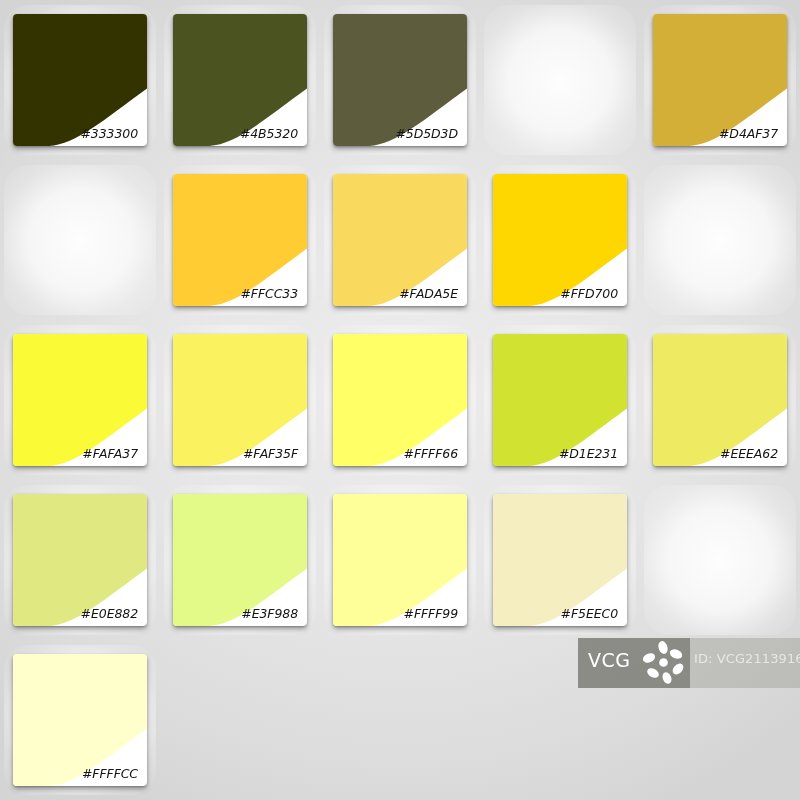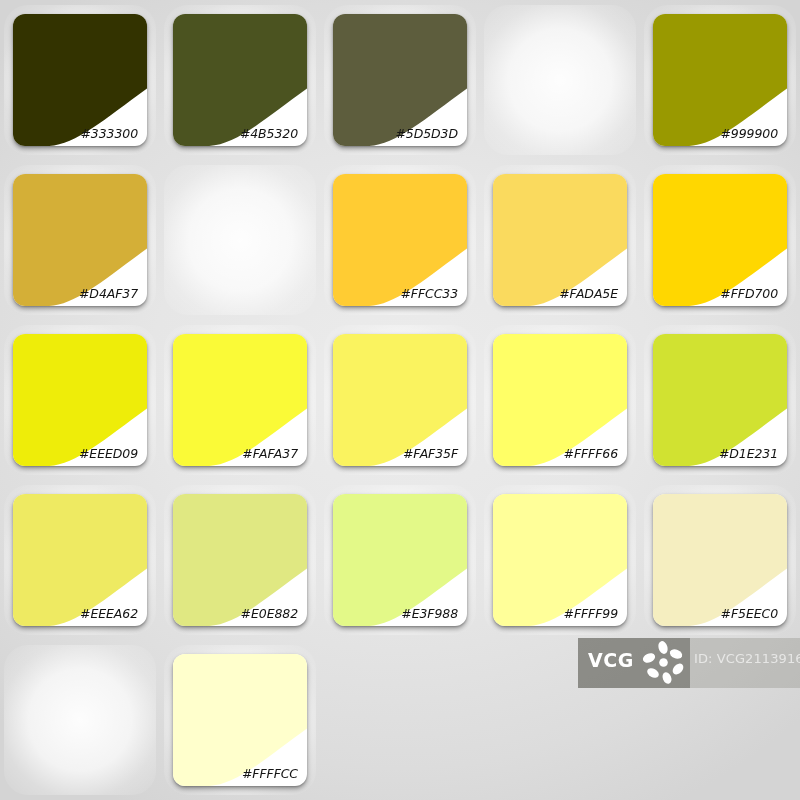--- a/index.html
+++ b/index.html
@@ -40,21 +40,21 @@
     align-items: center;
     justify-content: center;
   }
 
   
   .swatch-card {
     position: relative;
     width: 134px;
     height: 132px;
     background: #ffffff;
-    border-radius: 12px;
+    border-radius: 4px;
     box-shadow:
       0 3px 5px rgba(0,0,0,0.34),
       0 1px 2px rgba(0,0,0,0.22);
     overflow: hidden;
   }
 
   
   .swatch-glow {
     position: absolute;
     left: 50%;
@@ -113,21 +113,21 @@
     background: rgba(88,88,80,0.62);
     display: flex;
     align-items: center;
   }
   #watermark-wordmark {
     position: absolute;
     left: 10px;
     top: 13px;
     font-family: "DejaVu Sans", sans-serif;
     font-size: 19px;
-    font-weight: bold;
+    font-weight: normal;
     color: #ffffff;
     letter-spacing: 0.5px;
     line-height: 1;
   }
   #watermark-burst {
     position: absolute;
     left: 62px;
     top: 2px;
     width: 46px;
     height: 46px;
@@ -192,31 +192,20 @@
         </div>
       </div>
       <div class="swatch-cell">
         <div class="swatch-glow"></div>
       </div>
       <div class="swatch-cell">
         <div class="swatch-glow"></div>
         <div class="swatch-card">
           <div class="swatch-color">
             <svg viewBox="0 0 134 132" preserveAspectRatio="none">
-              <path d="M0,0 L134,0 L134,74.58 C91.12,105.60 62.98,130.68 36.18,132 L0,132 Z" fill="#999900"></path>
-            </svg>
-          </div>
-          <div class="swatch-hex">#999900</div>
-        </div>
-      </div>
-      <div class="swatch-cell">
-        <div class="swatch-glow"></div>
-        <div class="swatch-card">
-          <div class="swatch-color">
-            <svg viewBox="0 0 134 132" preserveAspectRatio="none">
               <path d="M0,0 L134,0 L134,74.58 C91.12,105.60 62.98,130.68 36.18,132 L0,132 Z" fill="#D4AF37"></path>
             </svg>
           </div>
           <div class="swatch-hex">#D4AF37</div>
         </div>
       </div>
       <div class="swatch-cell">
         <div class="swatch-glow"></div>
       </div>
       <div class="swatch-cell">
@@ -247,28 +236,20 @@
           <div class="swatch-color">
             <svg viewBox="0 0 134 132" preserveAspectRatio="none">
               <path d="M0,0 L134,0 L134,74.58 C91.12,105.60 62.98,130.68 36.18,132 L0,132 Z" fill="#FFD700"></path>
             </svg>
           </div>
           <div class="swatch-hex">#FFD700</div>
         </div>
       </div>
       <div class="swatch-cell">
         <div class="swatch-glow"></div>
-        <div class="swatch-card">
-          <div class="swatch-color">
-            <svg viewBox="0 0 134 132" preserveAspectRatio="none">
-              <path d="M0,0 L134,0 L134,74.58 C91.12,105.60 62.98,130.68 36.18,132 L0,132 Z" fill="#EEED09"></path>
-            </svg>
-          </div>
-          <div class="swatch-hex">#EEED09</div>
-        </div>
       </div>
       <div class="swatch-cell">
         <div class="swatch-glow"></div>
         <div class="swatch-card">
           <div class="swatch-color">
             <svg viewBox="0 0 134 132" preserveAspectRatio="none">
               <path d="M0,0 L134,0 L134,74.58 C91.12,105.60 62.98,130.68 36.18,132 L0,132 Z" fill="#FAFA37"></path>
             </svg>
           </div>
           <div class="swatch-hex">#FAFA37</div>

